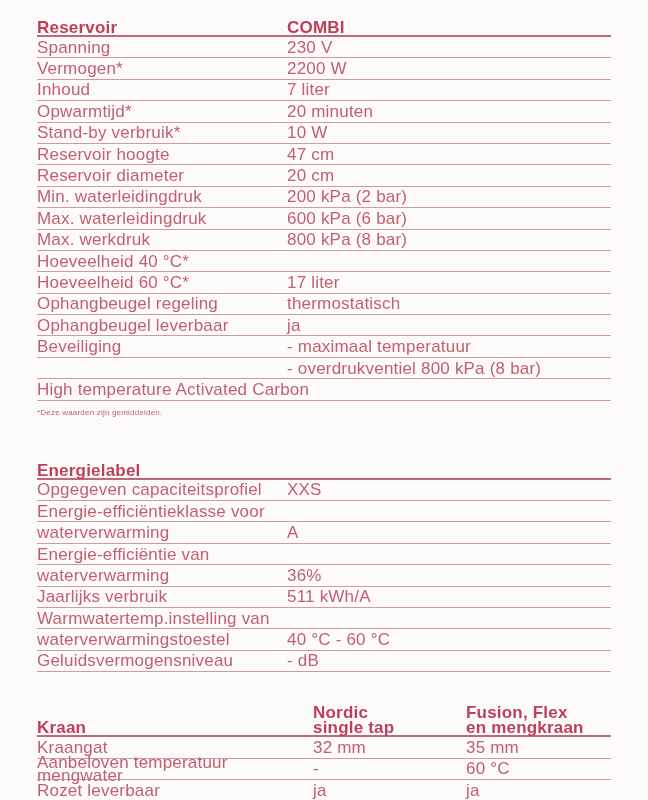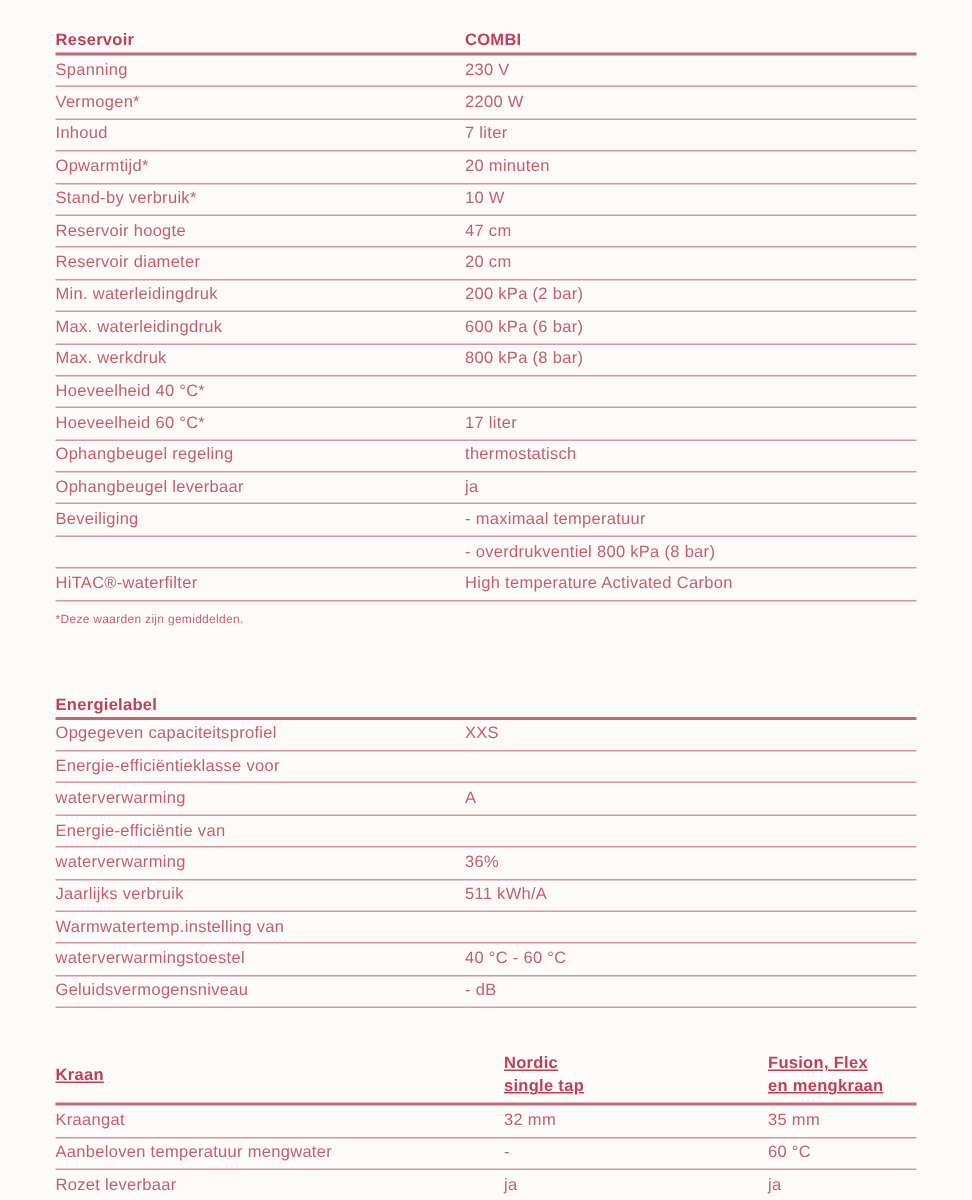--- a/index.html
+++ b/index.html
@@ -15,38 +15,38 @@
     background:var(--background);
     font-family:"Liberation Sans","DejaVu Sans",sans-serif;
     color:var(--text);
     -webkit-font-smoothing:antialiased;
   }
   .page{padding:20px 37px 0 37px;box-sizing:border-box;}
   .trow{
     display:flex;align-items:center;
     height:21.4px;box-sizing:border-box;
     border-bottom:1px solid var(--rule);
-    font-size:11px;letter-spacing:0.2px;line-height:13px;gap:23px;
+    font-size:17px;letter-spacing:0.2px;line-height:13px;
   }
   .thead{
     border-bottom:2px solid var(--rule_strong);
     font-weight:bold;color:var(--heading);
   }
   .section-head-single{height:17px;}
   .c1{width:250px;flex-shrink:0;}
   .c2{width:153px;flex-shrink:0;margin-left:26px;}
   .c3{flex:1;}
   .pre{white-space:pre-line;}
   .footnote{
     margin-top:7px;font-size:8px;letter-spacing:0.2px;color:var(--text);
   }
   .section-energielabel{margin-top:46px;}
   .section-kraan{margin-top:24px;}
   .kraan-head{
-    height:41px;align-items:center;padding-top:3px;line-height:15px;text-decoration:underline;
+    height:41px;align-items:flex-end;padding-top:3px;line-height:15px;
   }
 </style>
 </head>
 <body>
 
 <div class="page">
 
   <div class="section">
     <div class="trow thead section-head-single">
       <div class="c1">Reservoir</div>
@@ -110,21 +110,20 @@
     </div>
     <div class="trow">
       <div class="c1">Beveiliging</div>
       <div class="c3">- maximaal temperatuur</div>
     </div>
     <div class="trow">
       <div class="c1"></div>
       <div class="c3">- overdrukventiel 800 kPa (8 bar)</div>
     </div>
     <div class="trow">
-      <div class="c1">HiTAC®-waterfilter</div>
       <div class="c3">High temperature Activated Carbon</div>
     </div>
 
     <div class="footnote">*Deze waarden zijn gemiddelden.</div>
   </div>
 
   <div class="section section-energielabel">
     <div class="trow thead section-head-single">
       <div class="c1">Energielabel</div>
       <div class="c3"></div>

